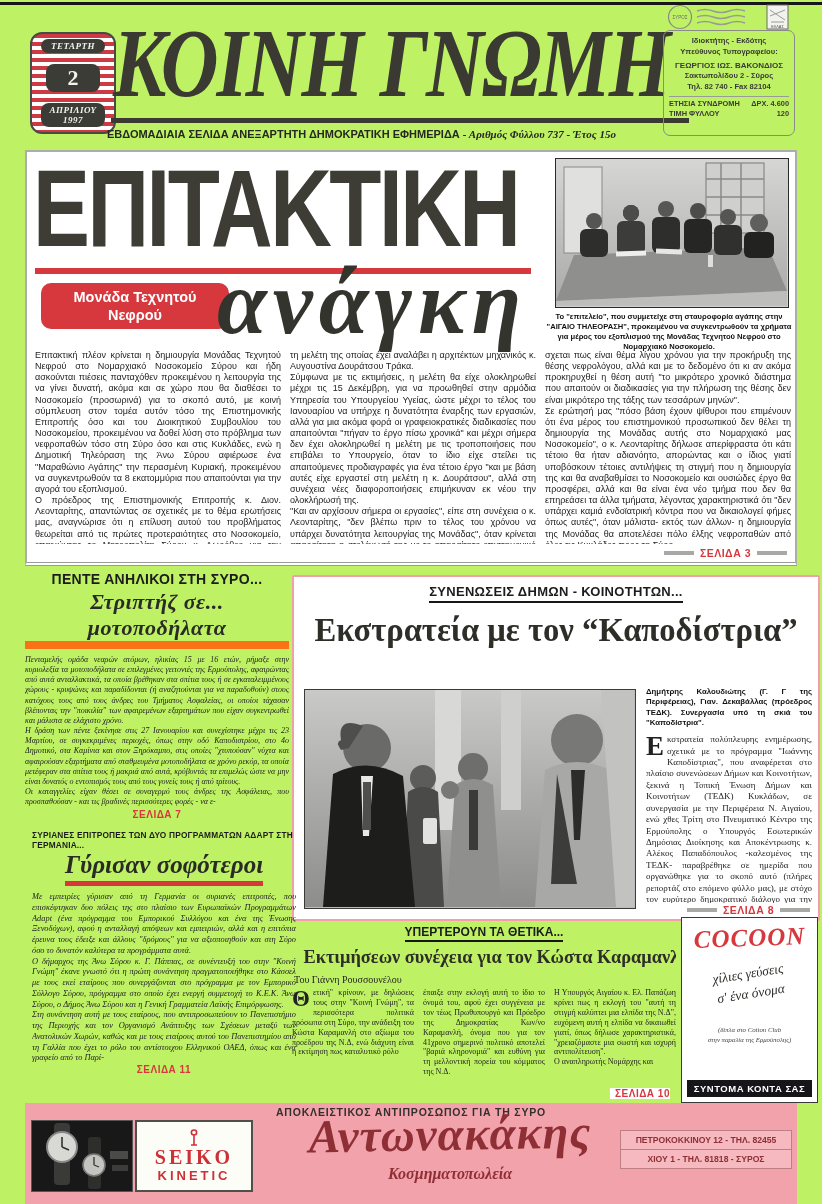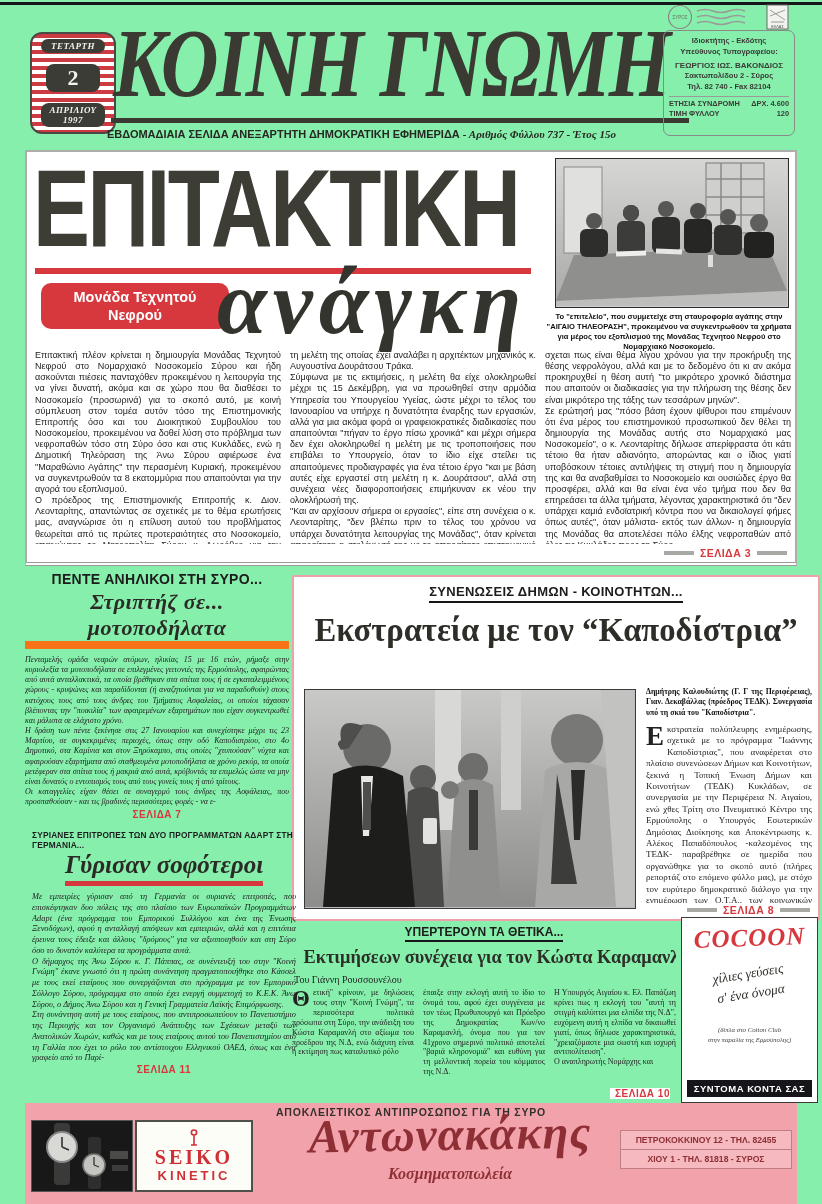--- a/index.html
+++ b/index.html
@@ -1,19 +1,19 @@
 <!DOCTYPE html>
 <html lang="el"><head>
 <meta charset="utf-8">
 <style>
   * { margin:0; padding:0; box-sizing:border-box; }
   html,body { background:#e8e8e8; }
   #page {
     position:relative; width:822px; height:1204px; margin:0 auto;
-    background:#86efac; overflow:hidden; color:#1e1e1e;
+    background:#bef264; overflow:hidden; color:#1e1e1e;
     font-family:"Liberation Sans", sans-serif;
   }
   .topline { position:absolute; top:2px; left:0; right:0; height:3px; background:#15151a; }
 
   
   #masthead { position:absolute; left:25px; right:25px; top:6px; height:142px; }
   .datebox {
     position:absolute; left:5px; top:26px; width:86px; height:102px;
     border:2px solid #4a4a44; border-radius:12px; padding:5px 6px;
     background:repeating-linear-gradient(180deg,#cd3a41 0 4px,#fff 4px 8px);
@@ -97,21 +97,21 @@
     border:2.5px solid #efa0a8; border-radius:2px; background:#fff; overflow:hidden;
   }
   #kapo .kicker { margin-top:7px; font-size:13px; }
   #kapo .kicker span { display:inline-block; border-bottom:2px solid #15151a; padding-bottom:2px; letter-spacing:0.3px; }
   .kapo-head {
     margin-top:8px; text-align:center; font-family:"Liberation Serif", serif; font-weight:bold;
     font-size:34px; color:#2e2e28; white-space:nowrap; transform:scaleX(0.96); transform-origin:center top;
   }
   .kapo-photo { position:absolute; left:10px; top:112px; width:332px; height:220px; border:1.5px solid #3a3a3a; background:#bdbdbd; }
   .kapo-right { position:absolute; left:352px; top:110px; width:166px; height:216px; overflow:hidden; }
-  .kapo-caption { font-size:7.8px; font-weight:bold; line-height:1.32; text-align:justify; color:#111;font-family:Liberation Serif, serif; }
+  .kapo-caption { font-size:7.8px; font-weight:bold; line-height:1.32; text-align:justify; color:#111; }
   .kapo-body { margin-top:6px; font-family:"Liberation Serif", serif; font-size:9px; line-height:1.27; color:#222; }
   .dropcap { float:left; font-family:"Liberation Serif", serif; font-weight:bold; font-size:27px; line-height:0.8; margin:2px 3px 0 0; color:#222; }
   .kapo-ref { position:absolute; right:8px; bottom:3px; background:#fff; }
 
   
   #germany { position:absolute; left:32px; top:830px; width:264px; height:266px; overflow:hidden; }
   #germany .kicker { font-size:8.3px; text-align:left; letter-spacing:0.2px; }
   .germany-head { text-align:center; margin-top:1px; }
   .germany-head span {
     display:inline-block; font-family:"Liberation Serif", serif; font-weight:bold; font-style:italic;

